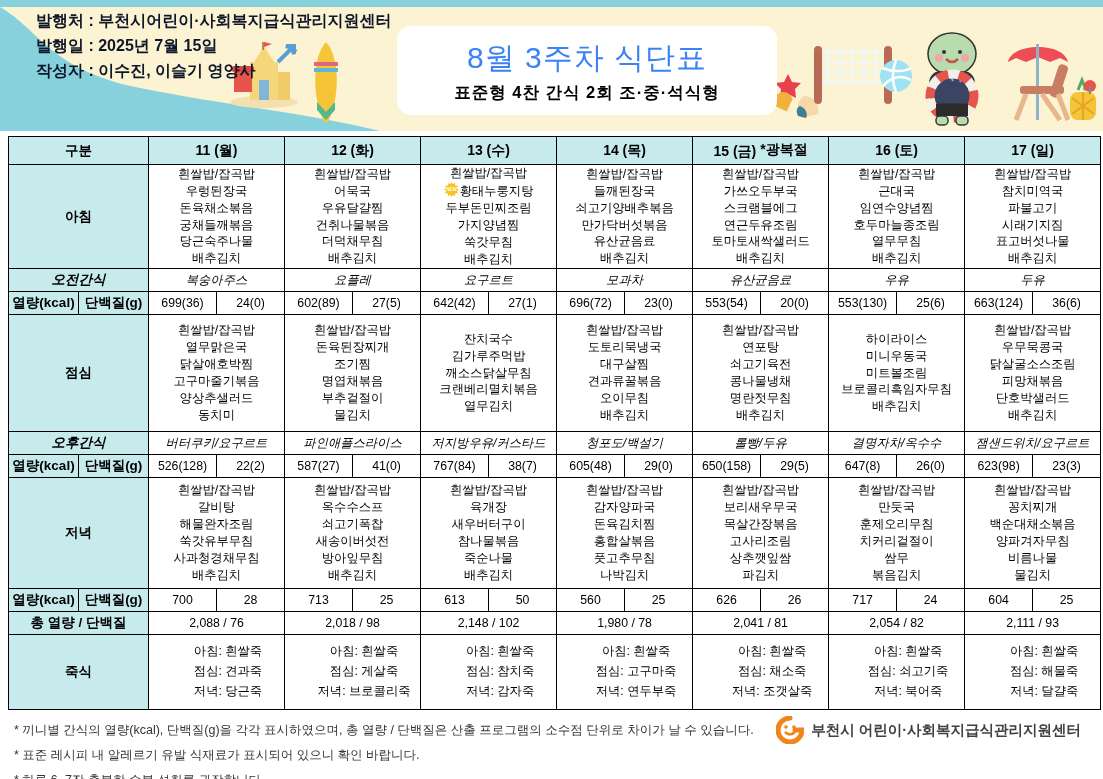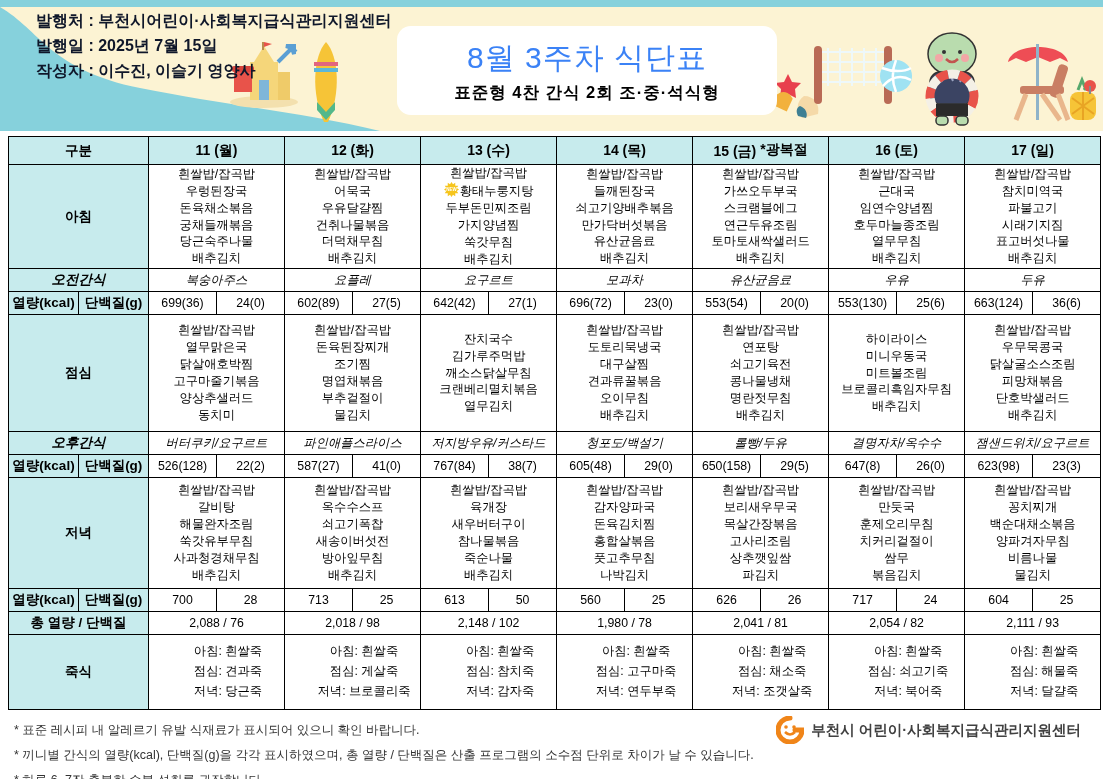--- a/index.html
+++ b/index.html
@@ -430,22 +430,22 @@
 점심: 쇠고기죽
 저녁: 북어죽</td>
       <td colspan="2" class="left-lines">아침: 흰쌀죽
 점심: 해물죽
 저녁: 달걀죽</td>
     </tr>
   </tbody>
     </table>
 
   <div id="footnotes">
+    <div class="note">* 끼니별 간식의 열량(kcal), 단백질(g)을 각각 표시하였으며, 총 열량 / 단백질은 산출 프로그램의 소수점 단위로 차이가 날 수 있습니다.</div>
     <div class="note">* 표준 레시피 내 알레르기 유발 식재료가 표시되어 있으니 확인 바랍니다.</div>
-    <div class="note">* 끼니별 간식의 열량(kcal), 단백질(g)을 각각 표시하였으며, 총 열량 / 단백질은 산출 프로그램의 소수점 단위로 차이가 날 수 있습니다.</div>
     <div class="note">* 하루 6~7잔 충분한 수분 섭취를 권장합니다.</div>
   </div>
 
   <div id="footer-logo">
     <svg width="28" height="28" viewBox="0 0 28 28">
       <path d="M14,2 a12,12 0 1 0 12,12 l-7,0" fill="none" stroke="#f08519" stroke-width="5" stroke-linecap="round"></path>
       <circle cx="10" cy="11" r="1.8" fill="#f08519"></circle>
         <circle cx="18" cy="11" r="1.8" fill="#f08519"></circle>
       <path d="M9,16 q5,5 10,0" stroke="#f08519" stroke-width="2.5" fill="none"></path>
     </svg>

